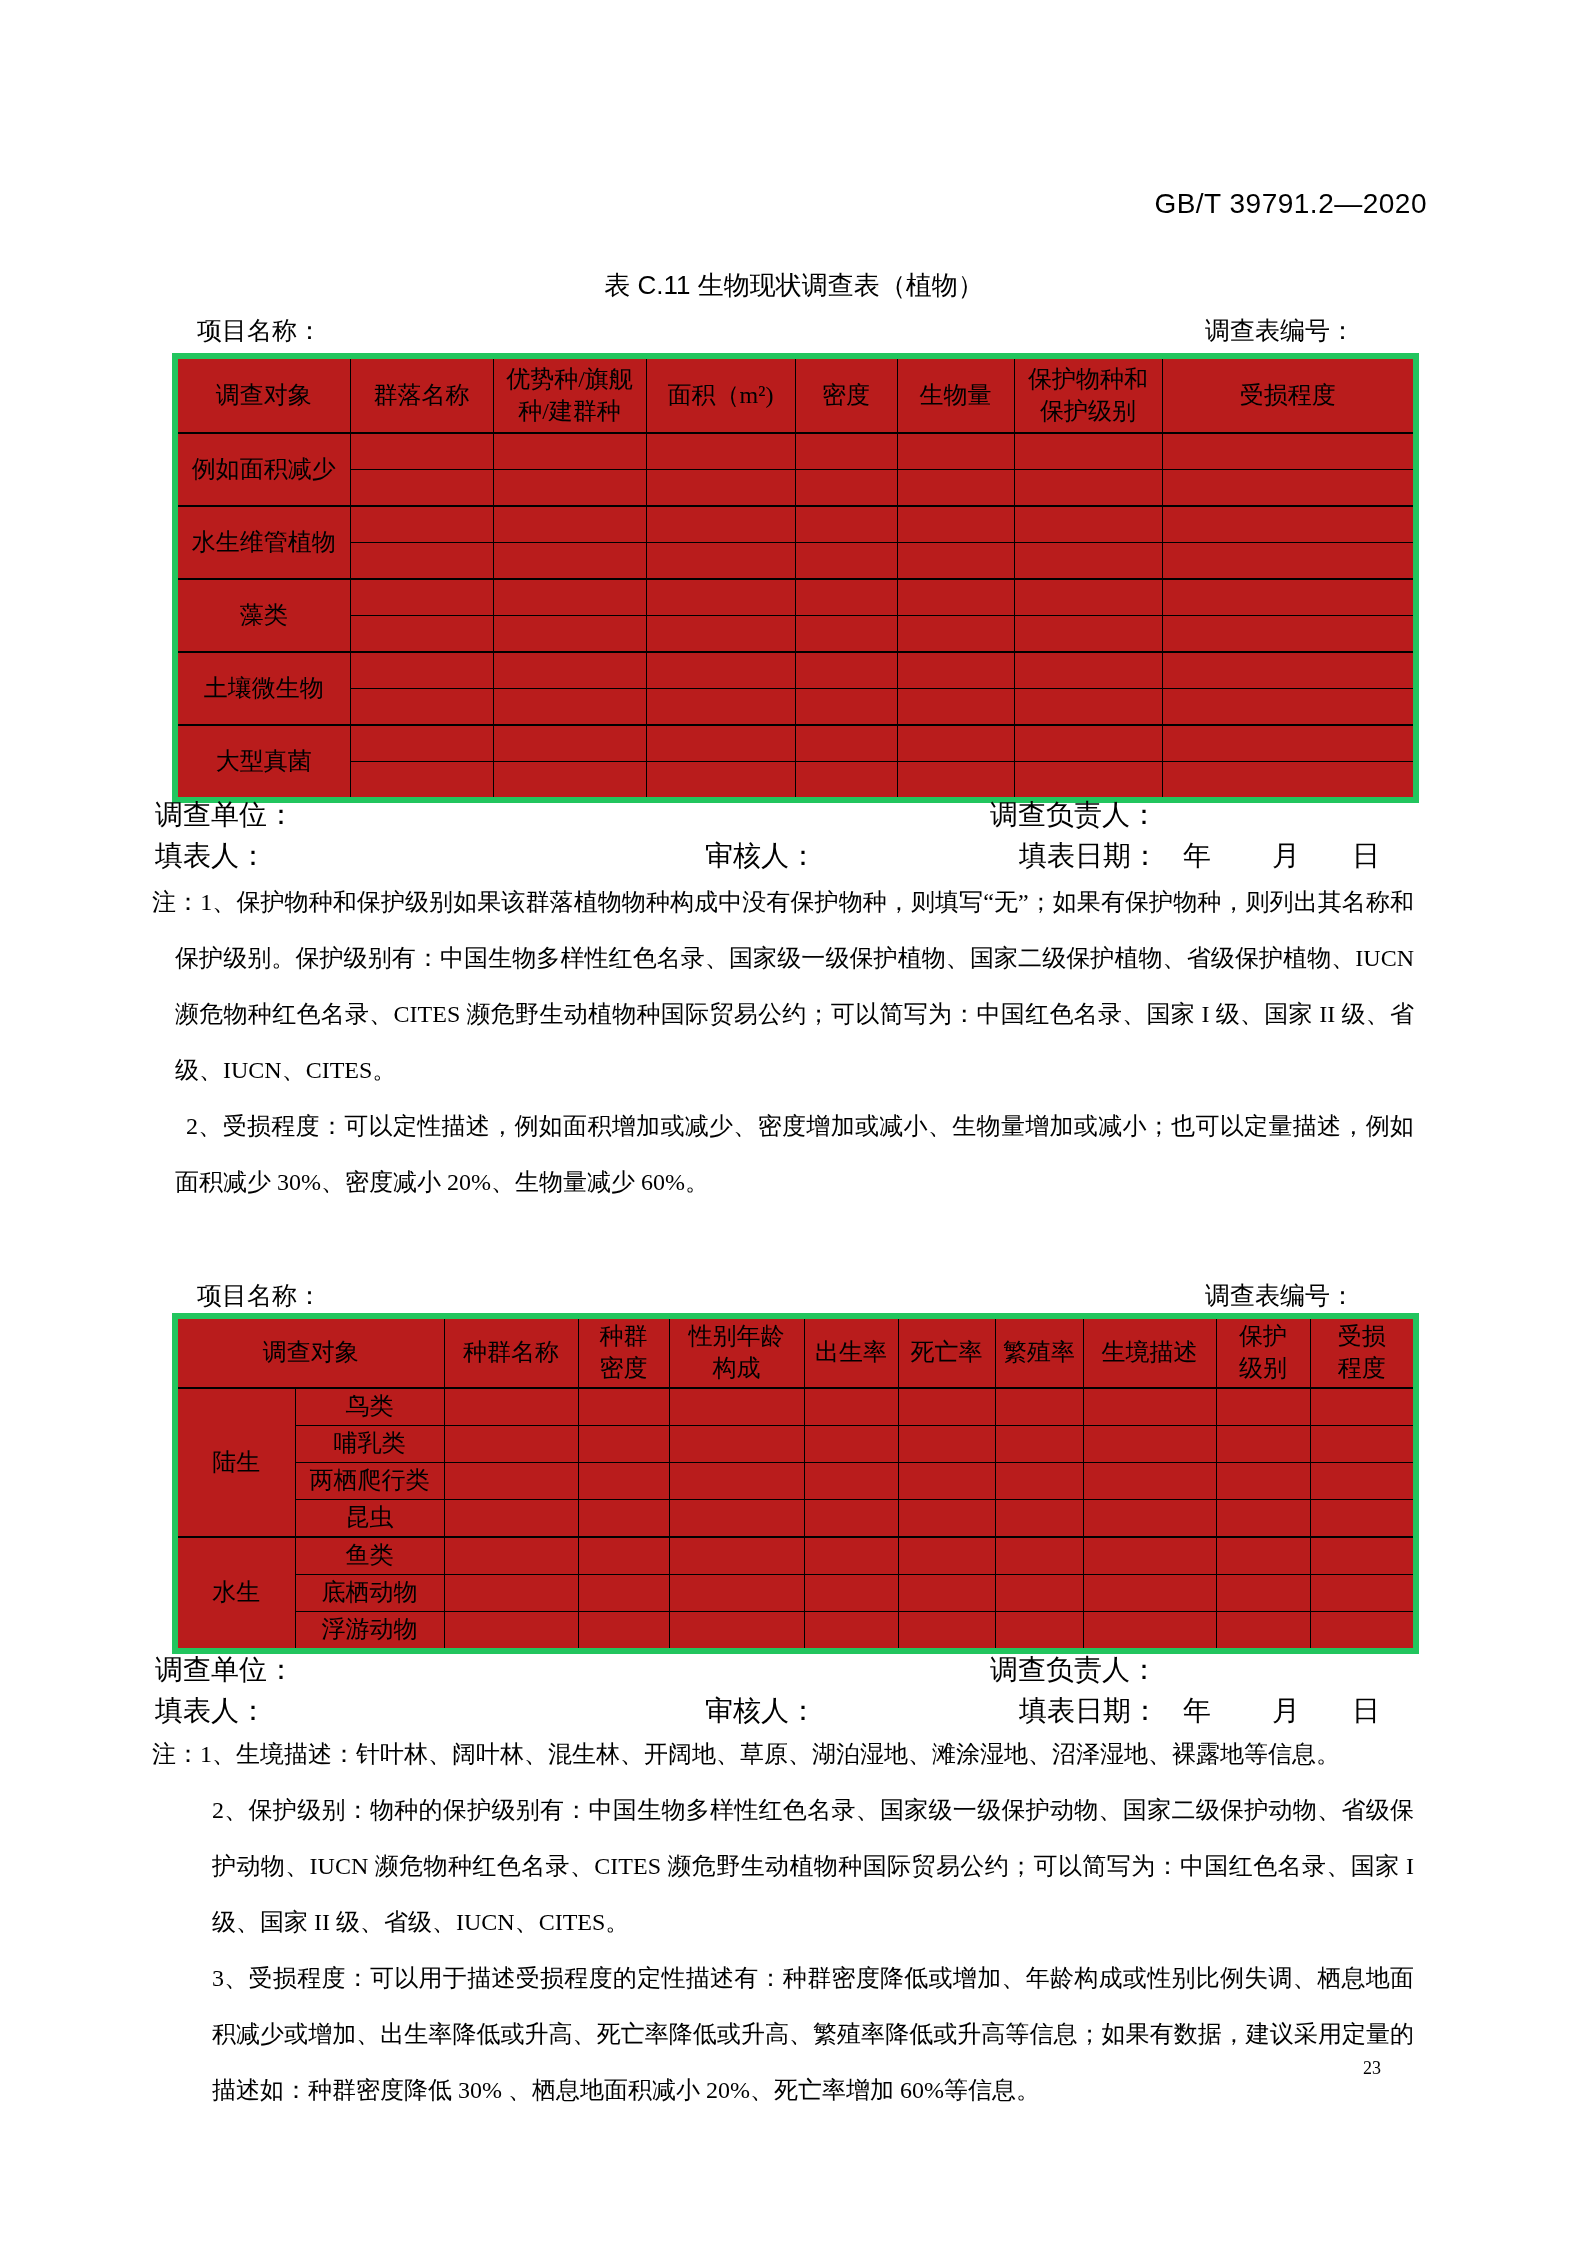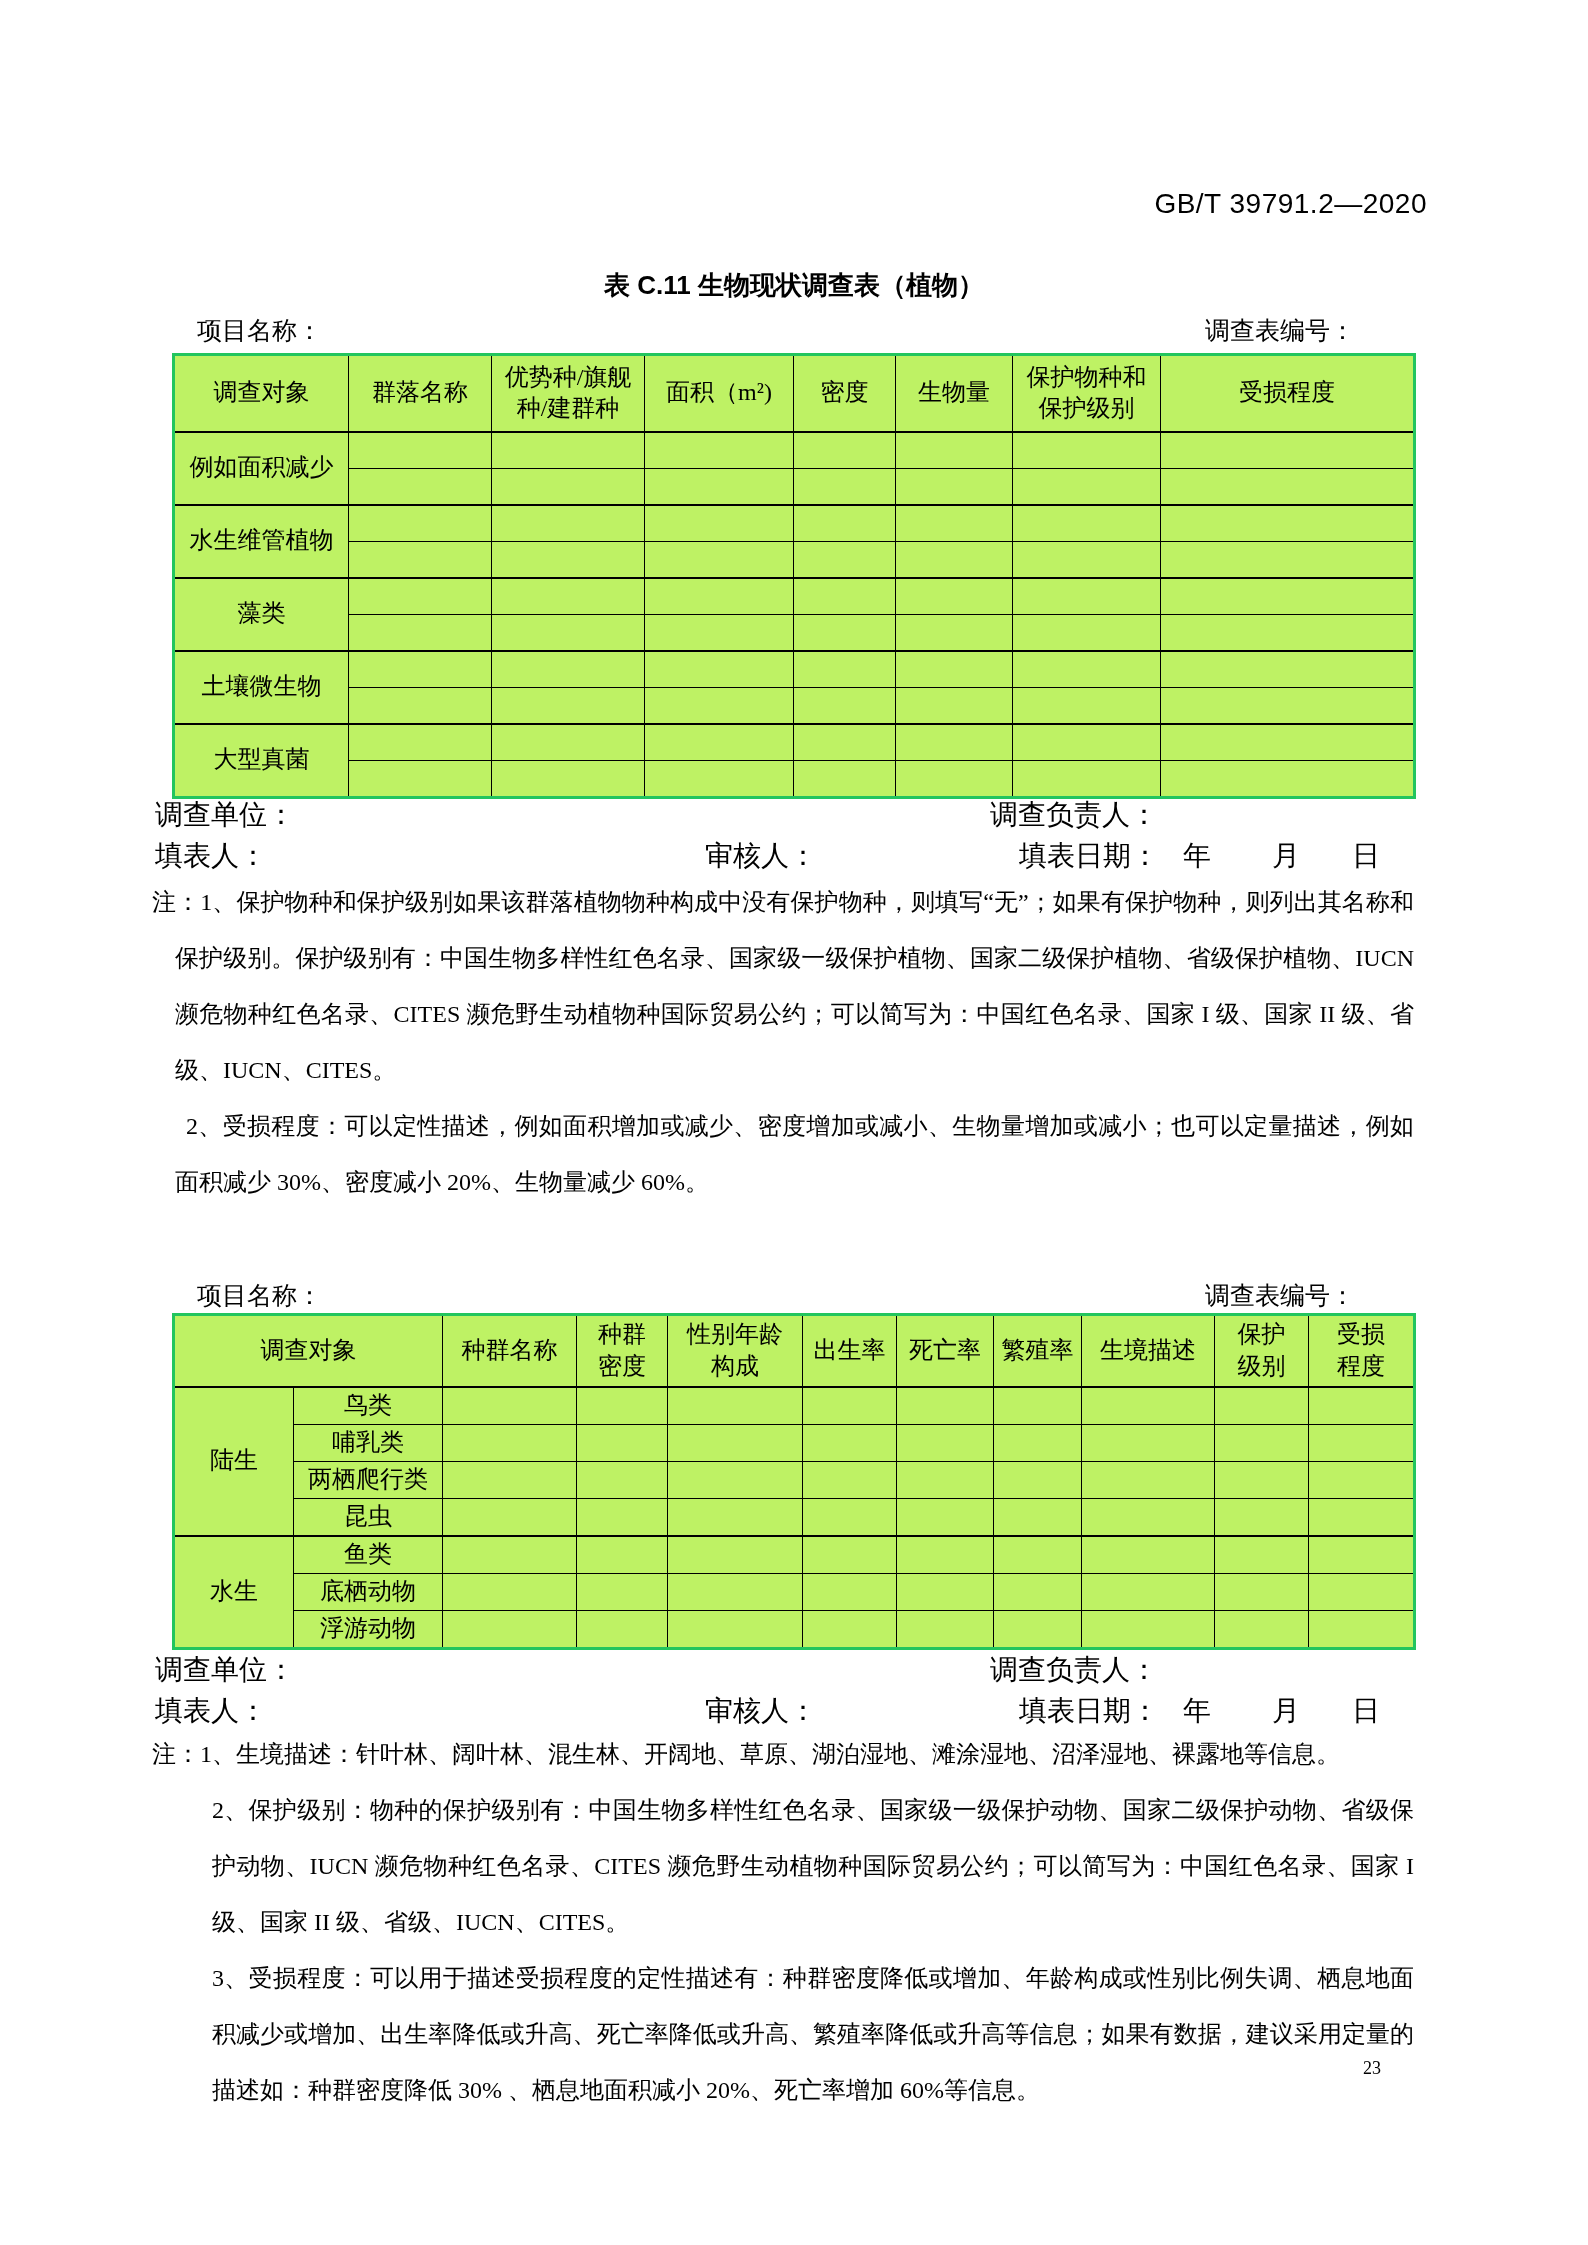--- a/index.html
+++ b/index.html
@@ -11,34 +11,34 @@
 
   .doc-code {
     position:absolute; top:188px; right:161px;
     font-family:"Liberation Sans","DejaVu Sans",sans-serif;
     font-size:28px; letter-spacing:0.5px; white-space:nowrap;
   }
 
   .tbl-title {
     position:absolute; left:0; width:100%; text-align:center;
     font-family:"Liberation Sans","DejaVu Sans",sans-serif;
-    font-weight:bold; font-size:26px; white-space:nowrap;
+    font-weight:normal; font-size:26px; white-space:nowrap;
   }
   #c11-title { top:268px; }
   #c12-title { top:1234px; }
 
   .meta { position:absolute; left:0; width:1588px; font-size:25px; height:32px; }
   #c11-meta { top:314px; }
   #c12-meta { top:1279px; }
   .m-left  { position:absolute; left:197px; white-space:nowrap; }
   .m-right { position:absolute; left:1205px; white-space:nowrap; }
 
   table.grid {
     position:absolute; left:172px; border-collapse:collapse;
-    table-layout:fixed; background:#bef264; border:3px solid #22c55e;
+    table-layout:fixed; background:#b91c1c; border:6px solid #22c55e;
   }
   #c11-table { top:353px; width:1241px; }
   #c12-table { top:1313px; width:1241px; }
   table.grid th, table.grid td {
     border:1.5px solid #000; padding:0 2px; text-align:center;
     vertical-align:middle; font-size:24px; font-weight:normal;
     line-height:1.32; white-space:pre-line; overflow:hidden;
   }
   tr.head th { border-bottom:2.5px solid #000; }
   #c11-table tr.head { height:77px; }

